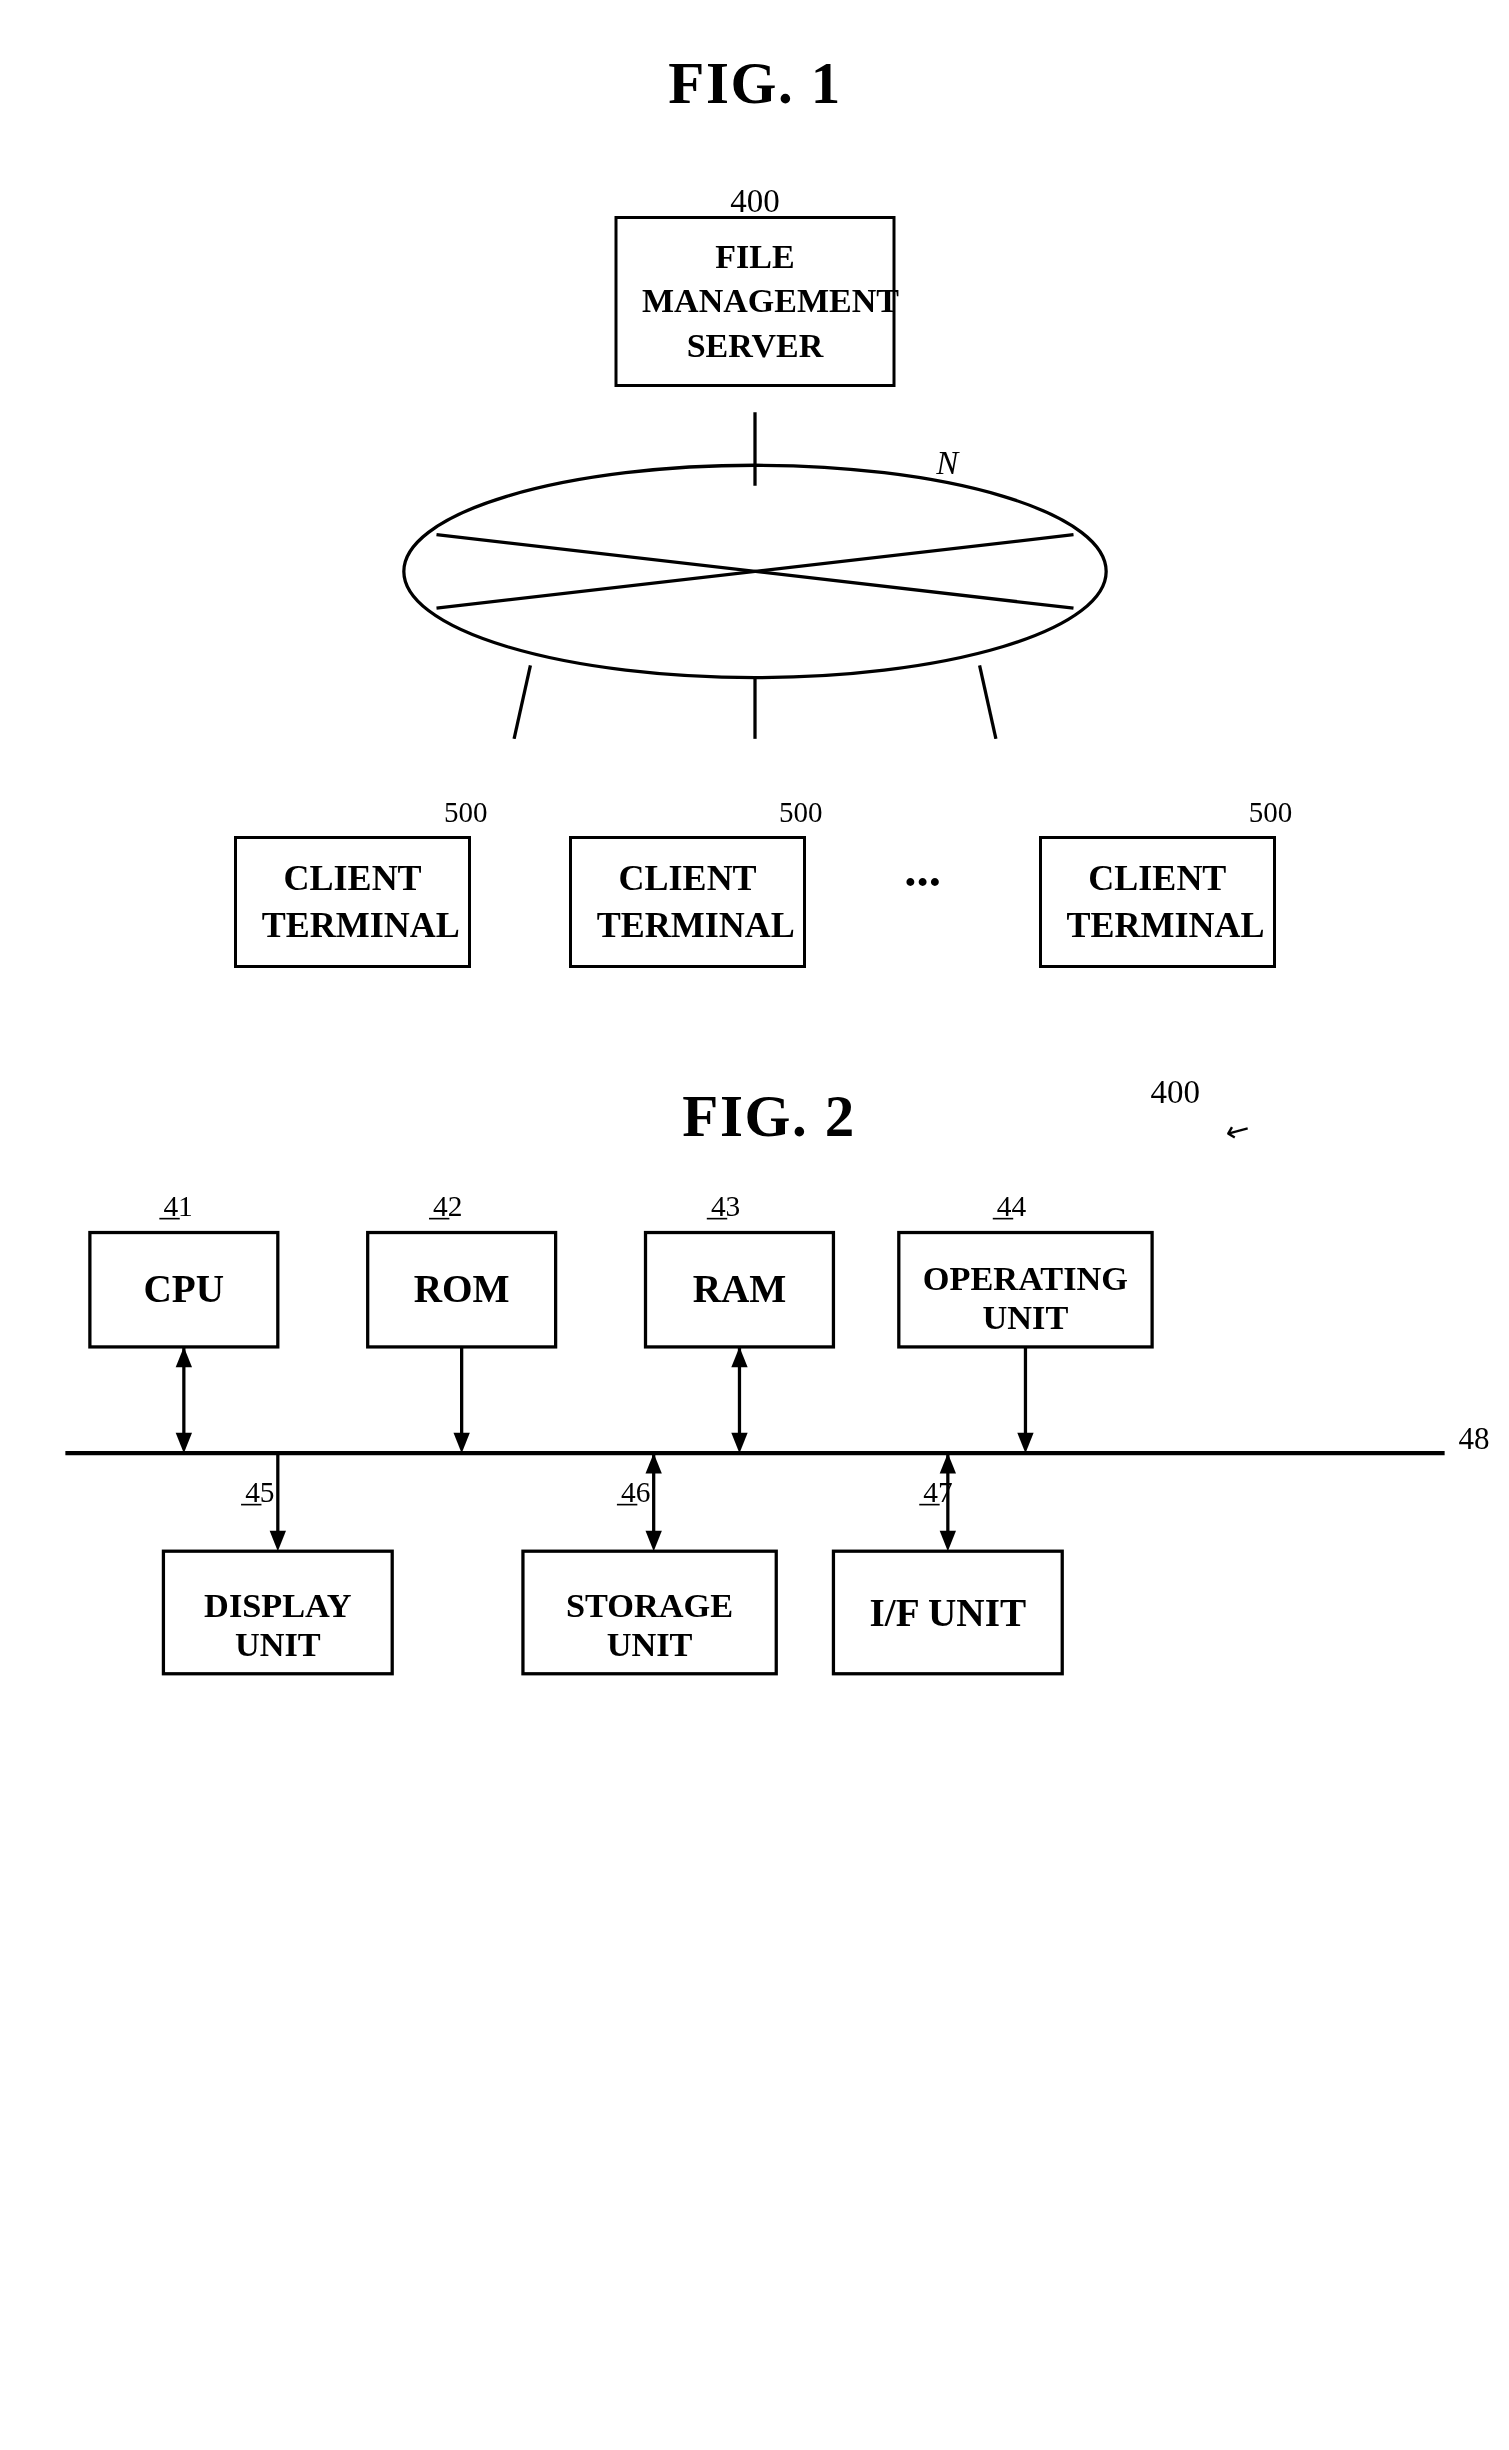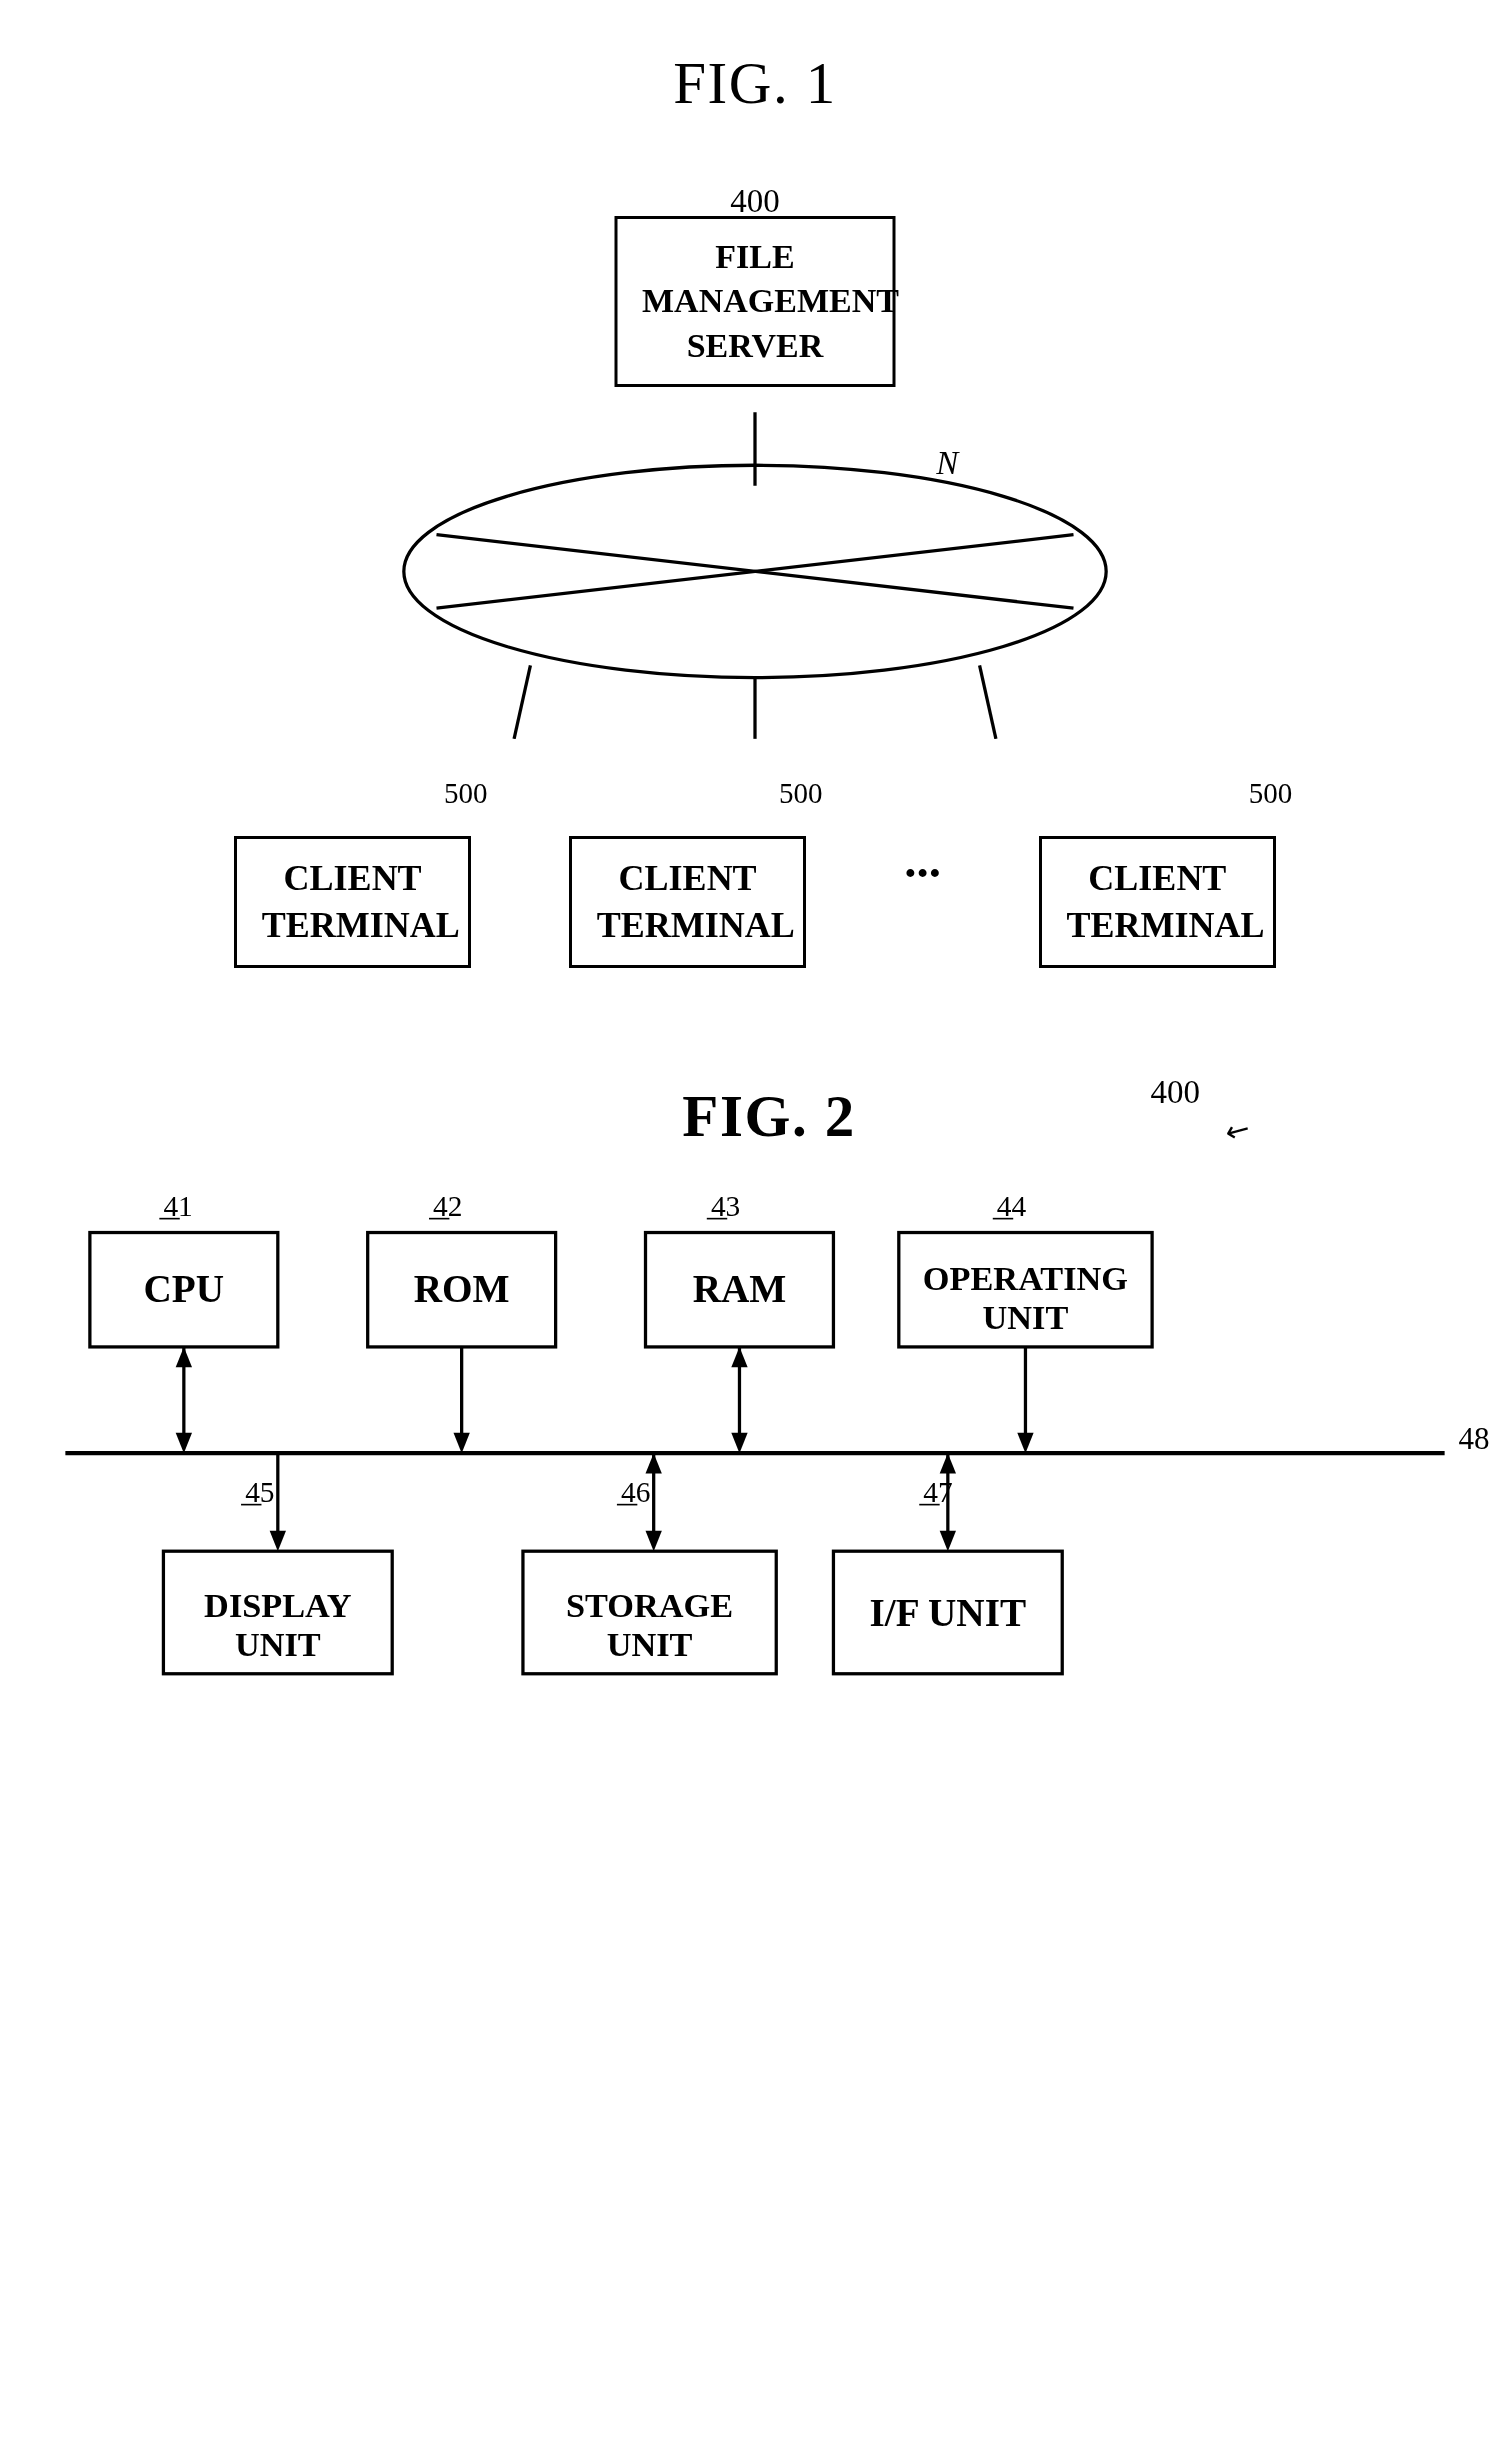--- a/index.html
+++ b/index.html
@@ -16,21 +16,21 @@
       width: 1510px;
       min-height: 2450px;
       background: #fff;
       position: relative;
     }
 
     
     .fig1-title {
       text-align: center;
       font-size: 59px;
-      font-weight: normal;
+      font-weight: bold;
       padding-top: 49px;
       letter-spacing: 1.6px;
     }
 
     .fig1-container {
       position: relative;
       width: 100%;
       height: 899px;
     }
 
@@ -87,21 +87,20 @@
       justify-content: center;
       align-items: flex-end;
       gap: 98px;
     }
 
     .client-wrapper {
       display: flex;
       flex-direction: column;
       align-items: center;
       position: relative;
-      gap: 19px;
     }
 
     .client-label-500 {
       font-size: 29px;
       margin-bottom: 6.5px;
       align-self: flex-end;
       margin-right: -16.3px;
     }
 
     .client-box {

